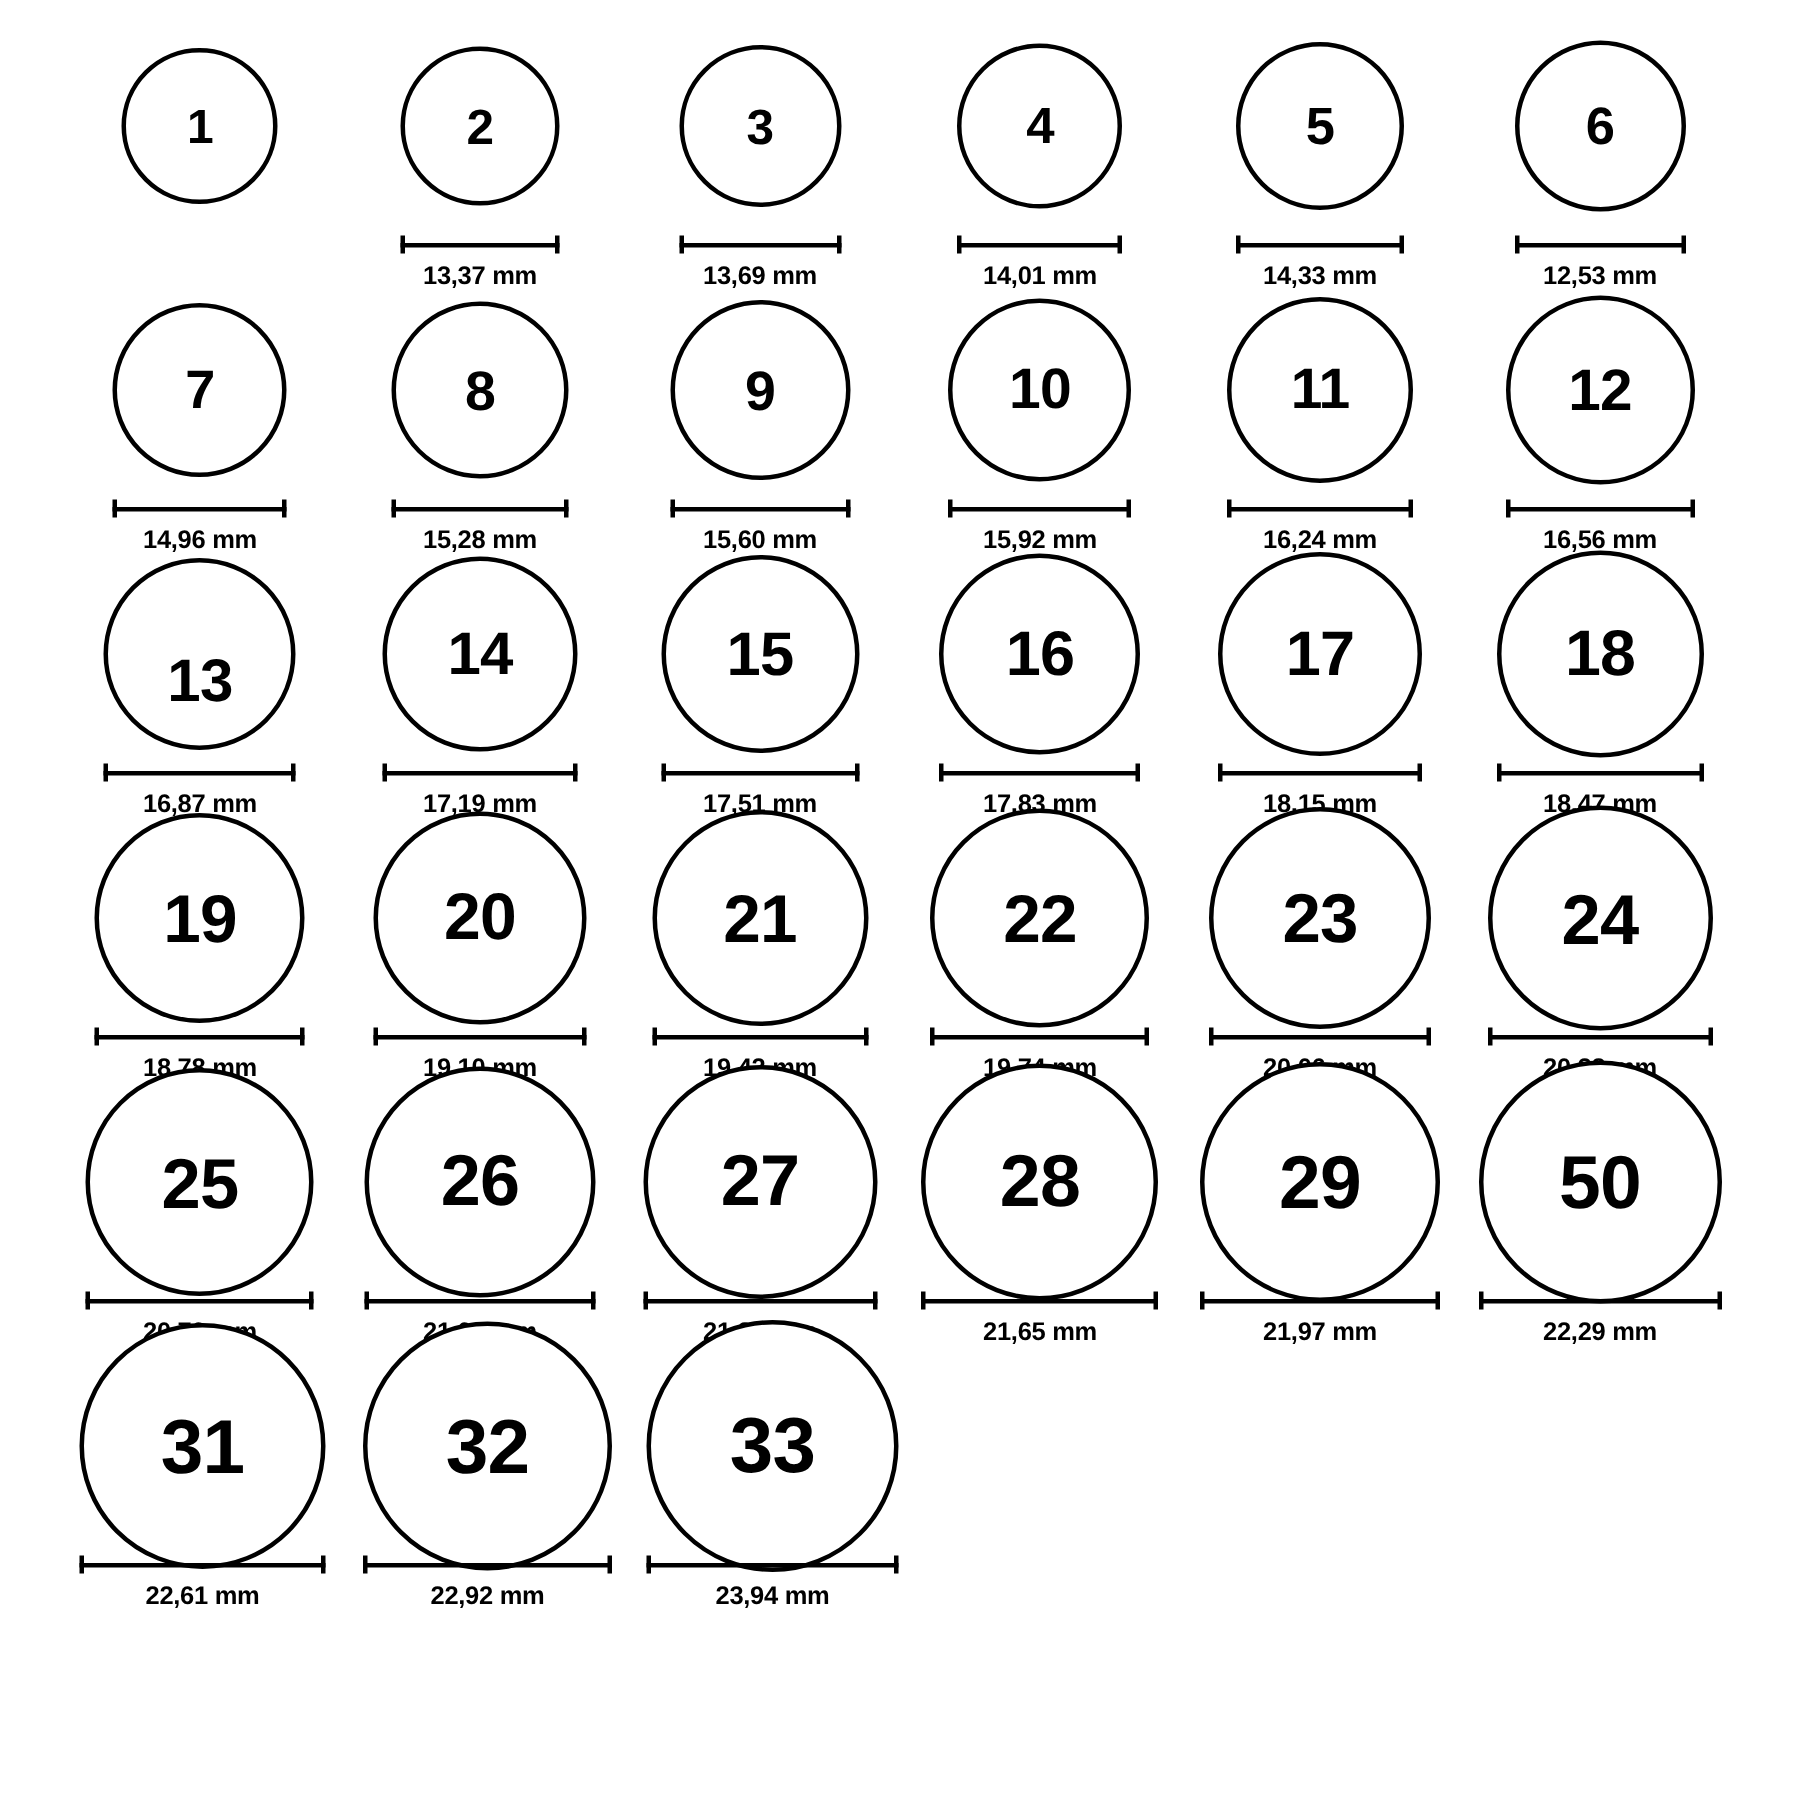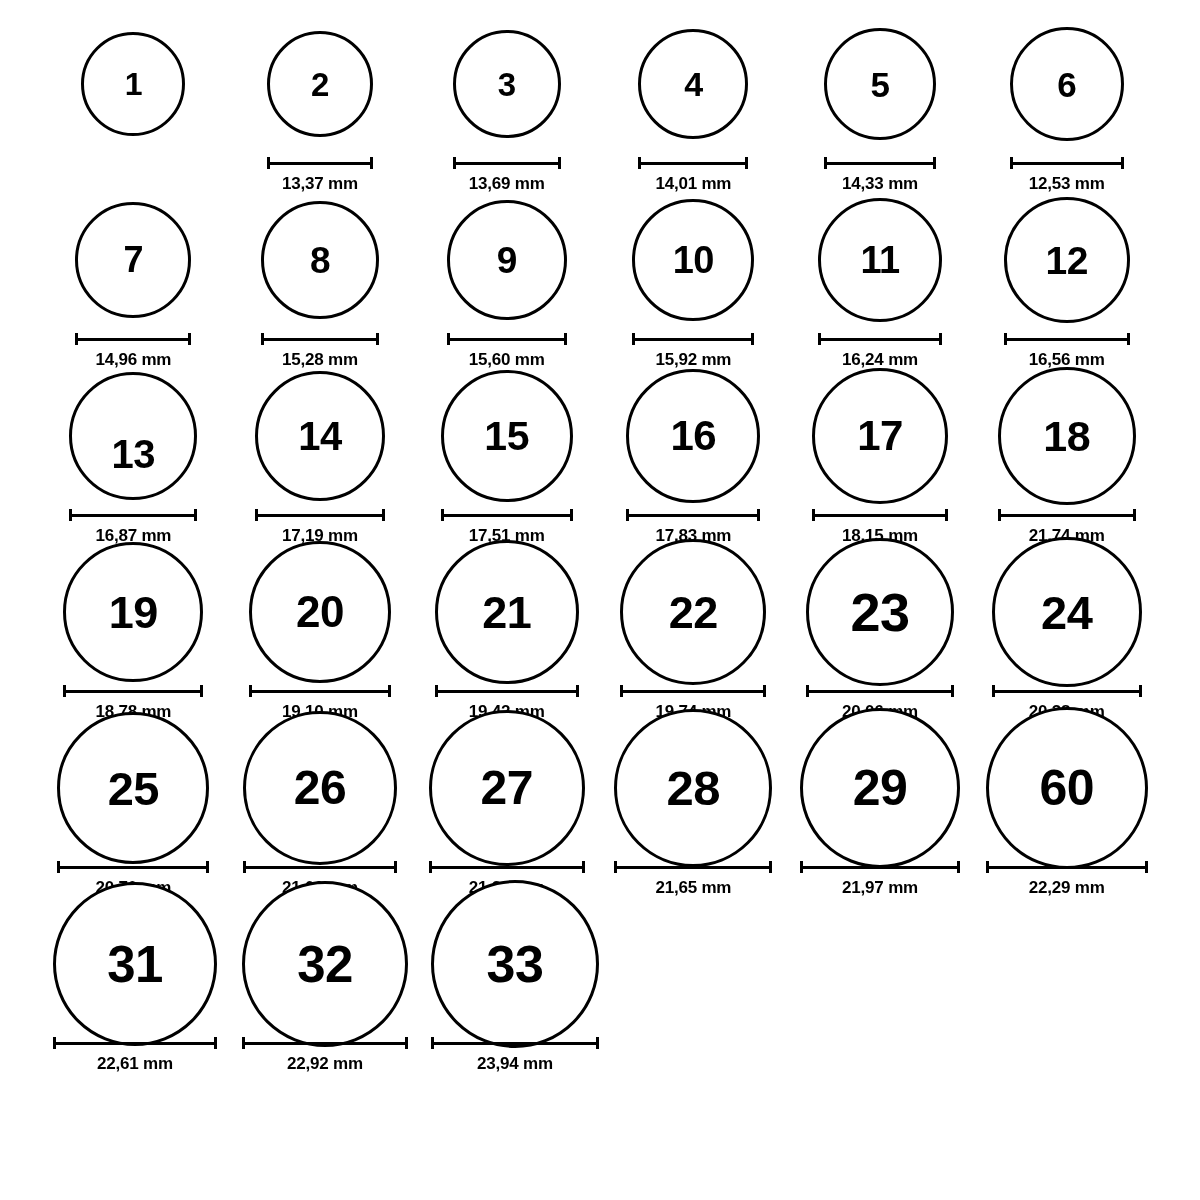--- a/index.html
+++ b/index.html
@@ -369,21 +369,21 @@
             <div class="ring-circle" style="width: 138px; height: 138px;">
               <span class="ring-number" style="font-size: 43px;">18</span>
             </div>
           </div>
           <div class="measure">
             <div class="caliper" style="width: 138px;">
               <div class="bar"></div>
               <div class="tick left"></div>
               <div class="tick right"></div>
             </div>
-            <div class="mm-label">21,74 mm</div>
+            <div class="mm-label">18,47 mm</div>
           </div>
         </div>
       </div>
       <div class="chart-row">
         <div class="cell">
           <div class="circle-wrap">
             <div class="ring-circle" style="width: 140px; height: 140px;">
               <span class="ring-number" style="font-size: 45px;">19</span>
             </div>
           </div>
@@ -437,21 +437,21 @@
               <div class="bar"></div>
               <div class="tick left"></div>
               <div class="tick right"></div>
             </div>
             <div class="mm-label">19,74 mm</div>
           </div>
         </div>
         <div class="cell">
           <div class="circle-wrap">
             <div class="ring-circle" style="width: 148px; height: 148px;">
-              <span class="ring-number" style="font-size: 54px;">23</span>
+              <span class="ring-number" style="font-size: 46px;">23</span>
             </div>
           </div>
           <div class="measure">
             <div class="caliper" style="width: 148px;">
               <div class="bar"></div>
               <div class="tick left"></div>
               <div class="tick right"></div>
             </div>
             <div class="mm-label">20,06 mm</div>
           </div>
@@ -544,21 +544,21 @@
               <div class="bar"></div>
               <div class="tick left"></div>
               <div class="tick right"></div>
             </div>
             <div class="mm-label">21,97 mm</div>
           </div>
         </div>
         <div class="cell">
           <div class="circle-wrap">
             <div class="ring-circle" style="width: 162px; height: 162px;">
-              <span class="ring-number" style="font-size: 50px;">60</span>
+              <span class="ring-number" style="font-size: 50px;">50</span>
             </div>
           </div>
           <div class="measure">
             <div class="caliper" style="width: 162px;">
               <div class="bar"></div>
               <div class="tick left"></div>
               <div class="tick right"></div>
             </div>
             <div class="mm-label">22,29 mm</div>
           </div>

